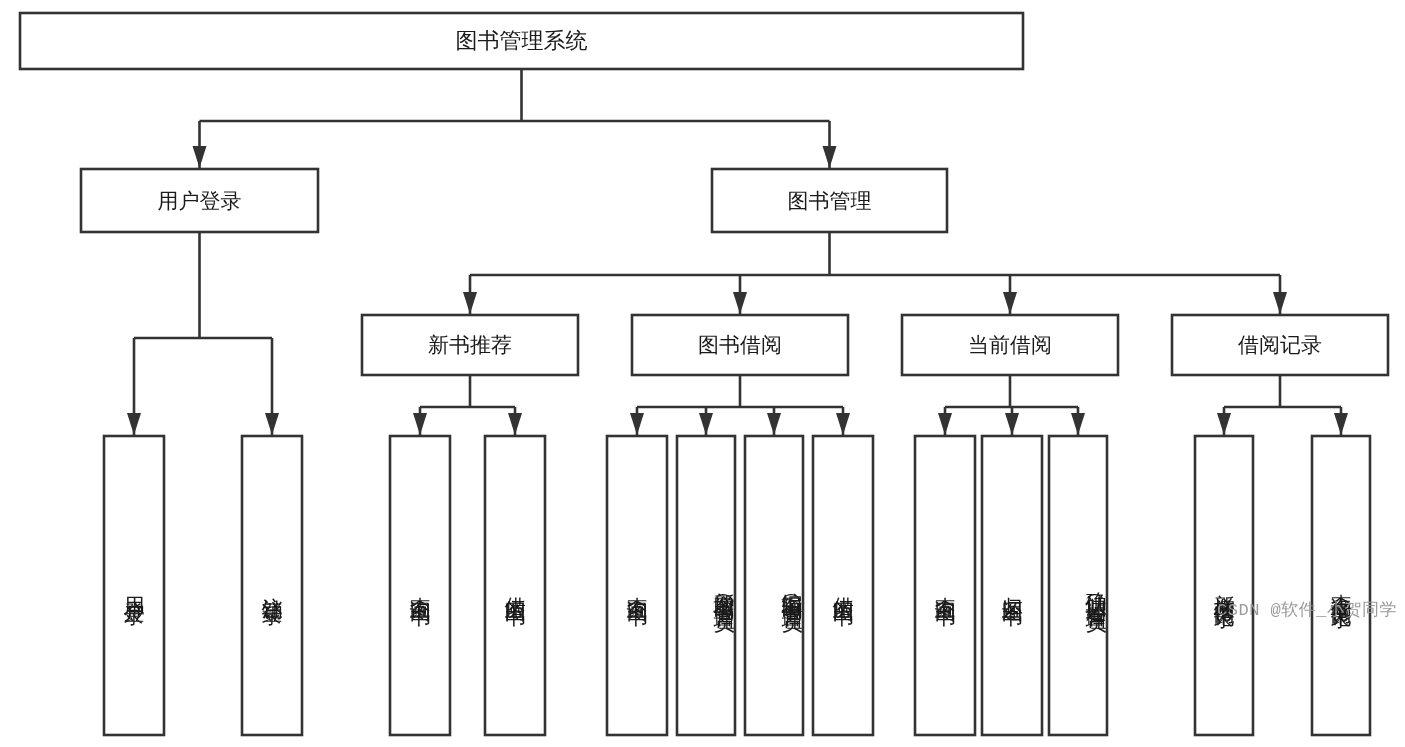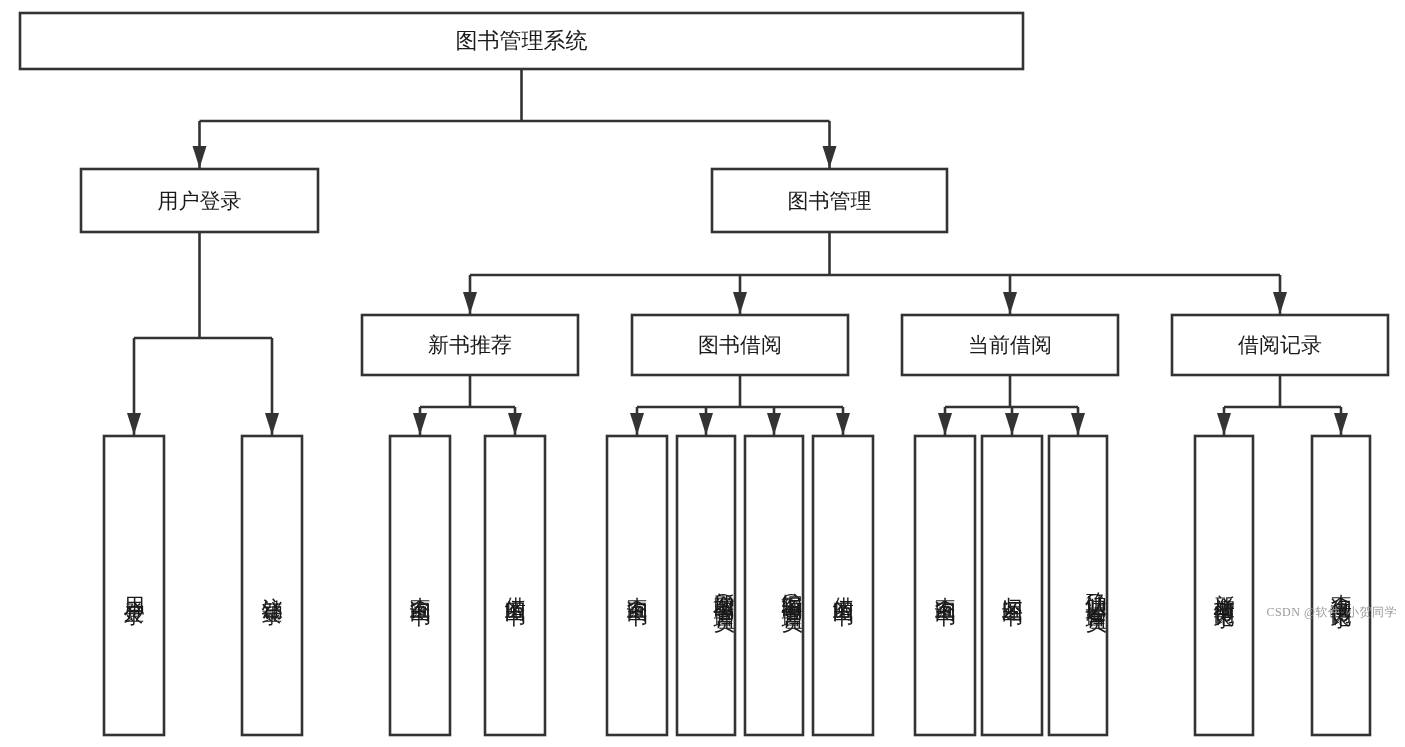--- a/index.html
+++ b/index.html
@@ -68,22 +68,22 @@
     display: flex;
     align-items: center;
     justify-content: center;
     white-space: nowrap;
     pointer-events: none;
   }
   #watermark {
     position: absolute;
     right: 8px;
     bottom: 4px;
-    font-family: Liberation Serif, serif;
-    font-size: 12px;
+    font-family: Liberation Mono, monospace;
+    font-size: 17px;
     color: #9a9a9a;
     white-space: nowrap;
     letter-spacing: 0.5px;
   }
 </style>
 </head>
 <body>
 
 <div id="diagram-root">
 

